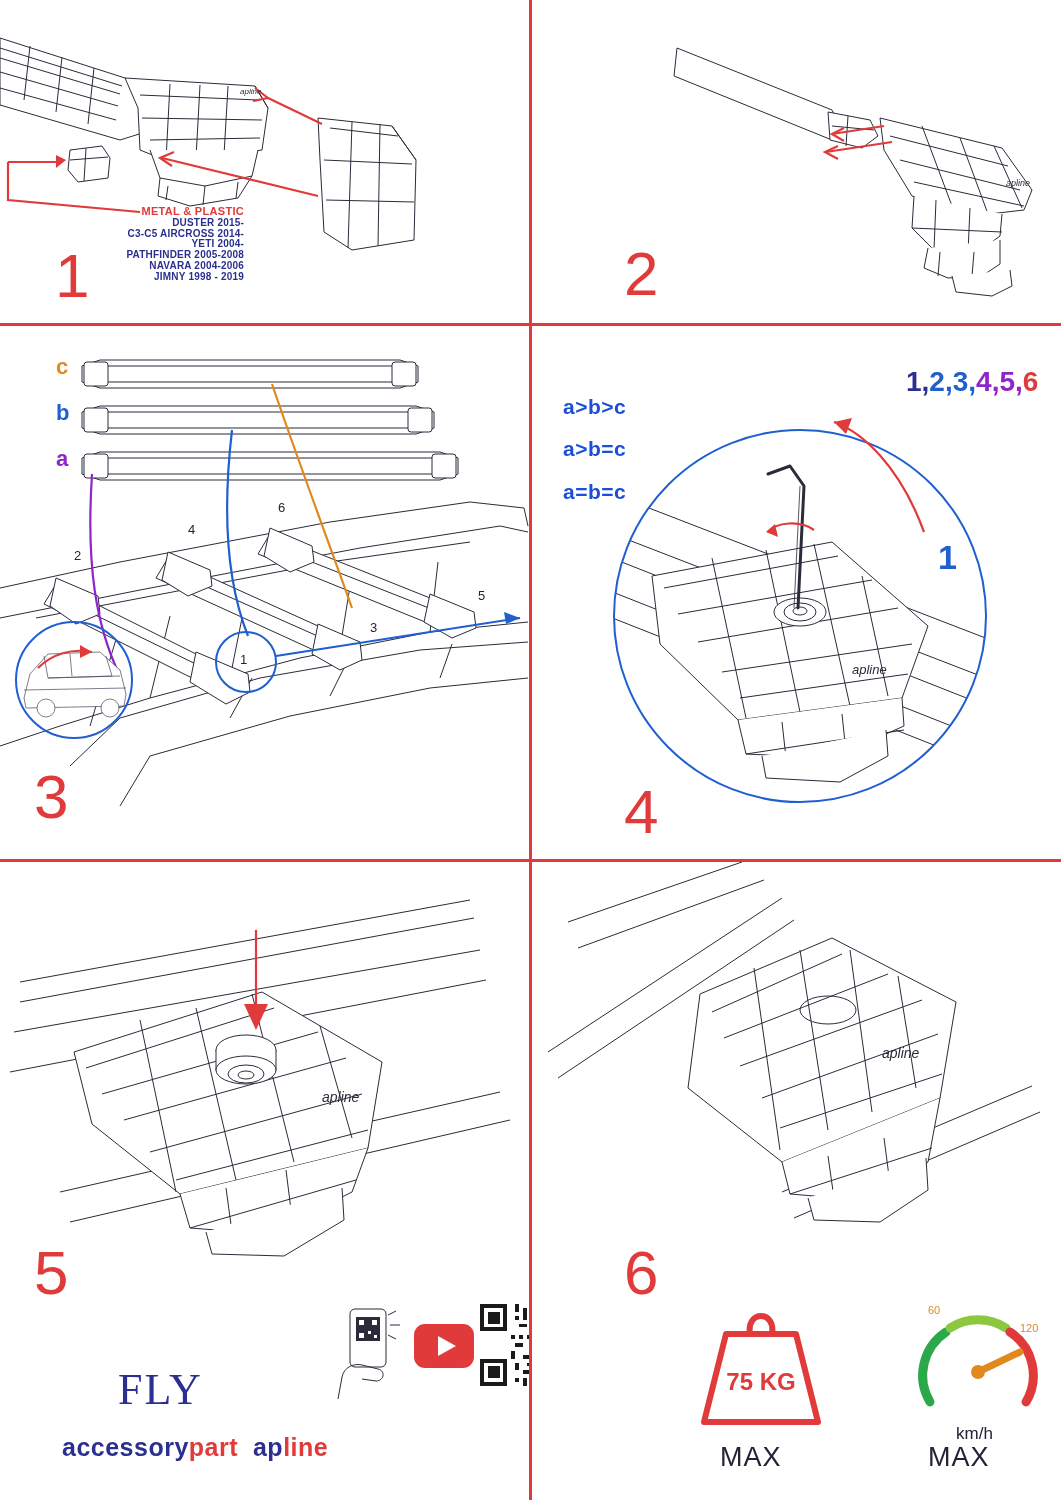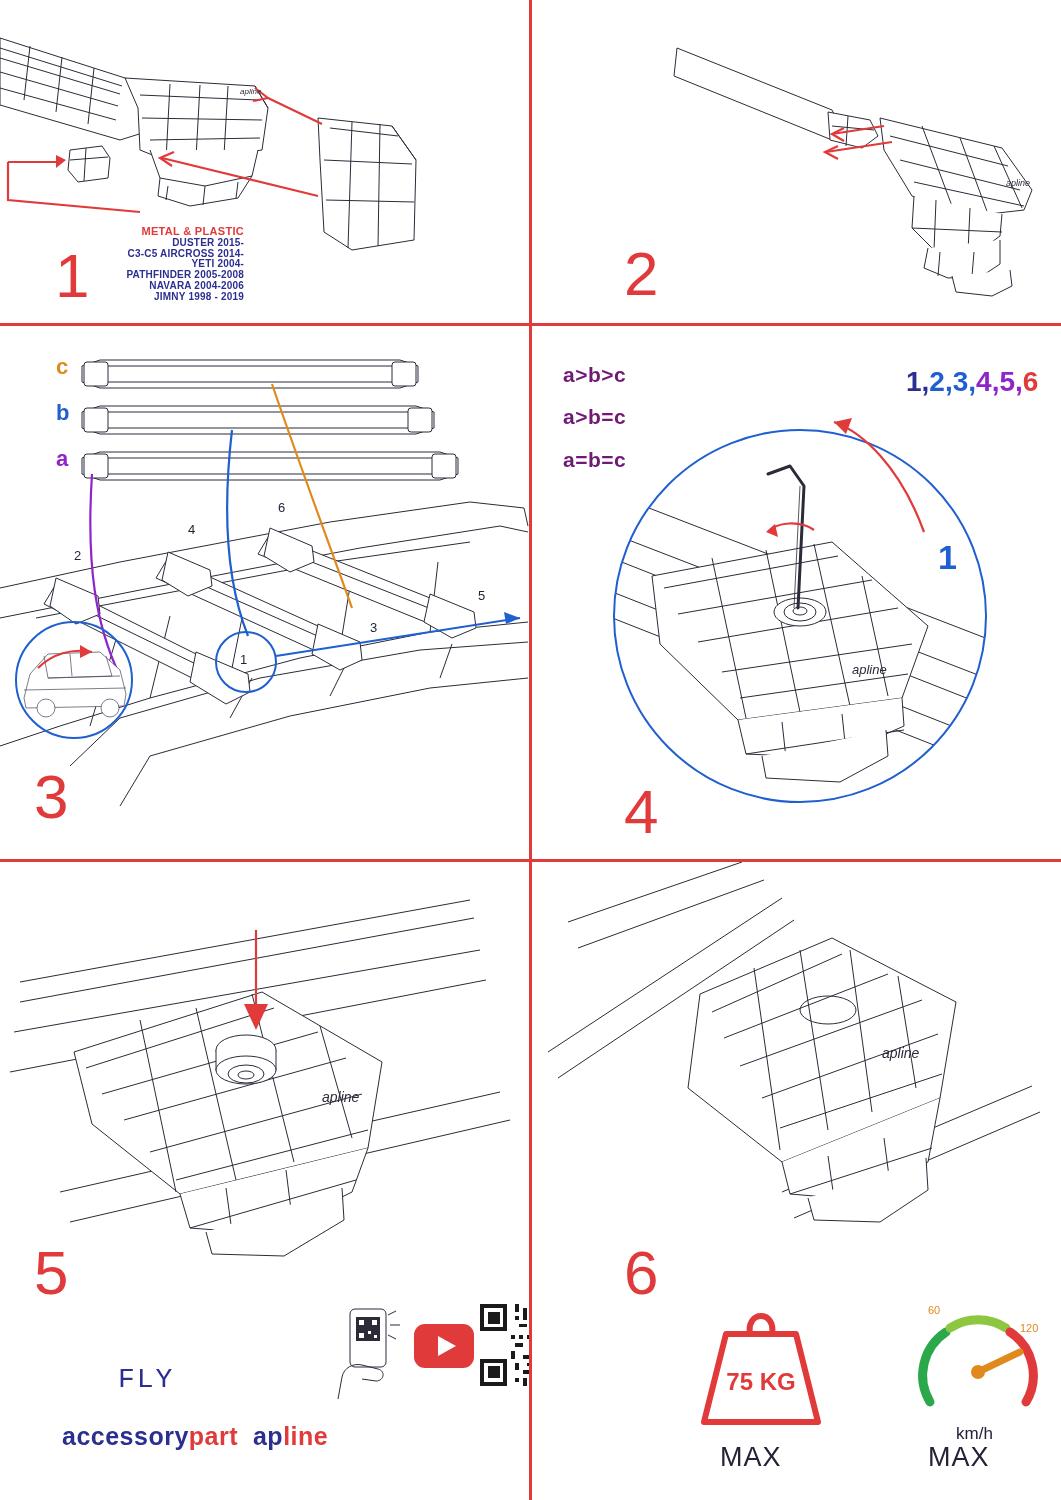--- a/index.html
+++ b/index.html
@@ -53,21 +53,20 @@
   .metal-plastic {
     position: absolute;
     text-align: right;
     line-height: 1.08;
   }
   .mp-title {
     color: #e03a3a;
     font-size: 11px;
     font-weight: bold;
     letter-spacing: 0.3px;
-    margin-top: 20px;
   }
   .mp-list {
     color: #2b2f8f;
     font-size: 10px;
     font-weight: bold;
     letter-spacing: 0.2px;
   }
 
   
   .abc-label {
@@ -78,21 +77,21 @@
   }
   .eqline {
     position: absolute;
     font-size: 21px;
     font-weight: bold;
     letter-spacing: 0.5px;
   }
   .c-a { color: #8e24c9; }
   .c-b { color: #1f5fd0; }
   .c-c { color: #e08a1e; }
-  .c-eq { color: #701a75; }
+  .c-eq { color: #1d4ed8; margin-top: 32px; }
 
   .num-small {
     position: absolute;
     font-size: 13px;
     color: #232338;
     font-weight: normal;
   }
 
   
   .seq {
@@ -109,29 +108,30 @@
   .big-one {
     position: absolute;
     font-size: 34px;
     font-weight: bold;
     color: #1f5fd0;
   }
 
   
   .fly {
     position: absolute;
-    font-size: 28px;
+    font-size: 44px;
     color: #2b2f8f;
     letter-spacing: 2px;
-    font-family: Liberation Mono, monospace;
+    font-family: Liberation Serif, serif;
   }
   .brandline {
     position: absolute;
     font-size: 25px;
     letter-spacing: 0.5px;
+    margin-top: 11px;
   }
   .bl-acc { color: #2b2f8f; font-weight: bold; }
   .bl-part { color: #e03a3a; font-weight: bold; }
   .bl-ap { color: #2b2f8f; font-weight: bold; }
   .bl-line { color: #e03a3a; font-weight: bold; }
 
   .maxlabel {
     position: absolute;
     font-size: 27px;
     color: #232338;

